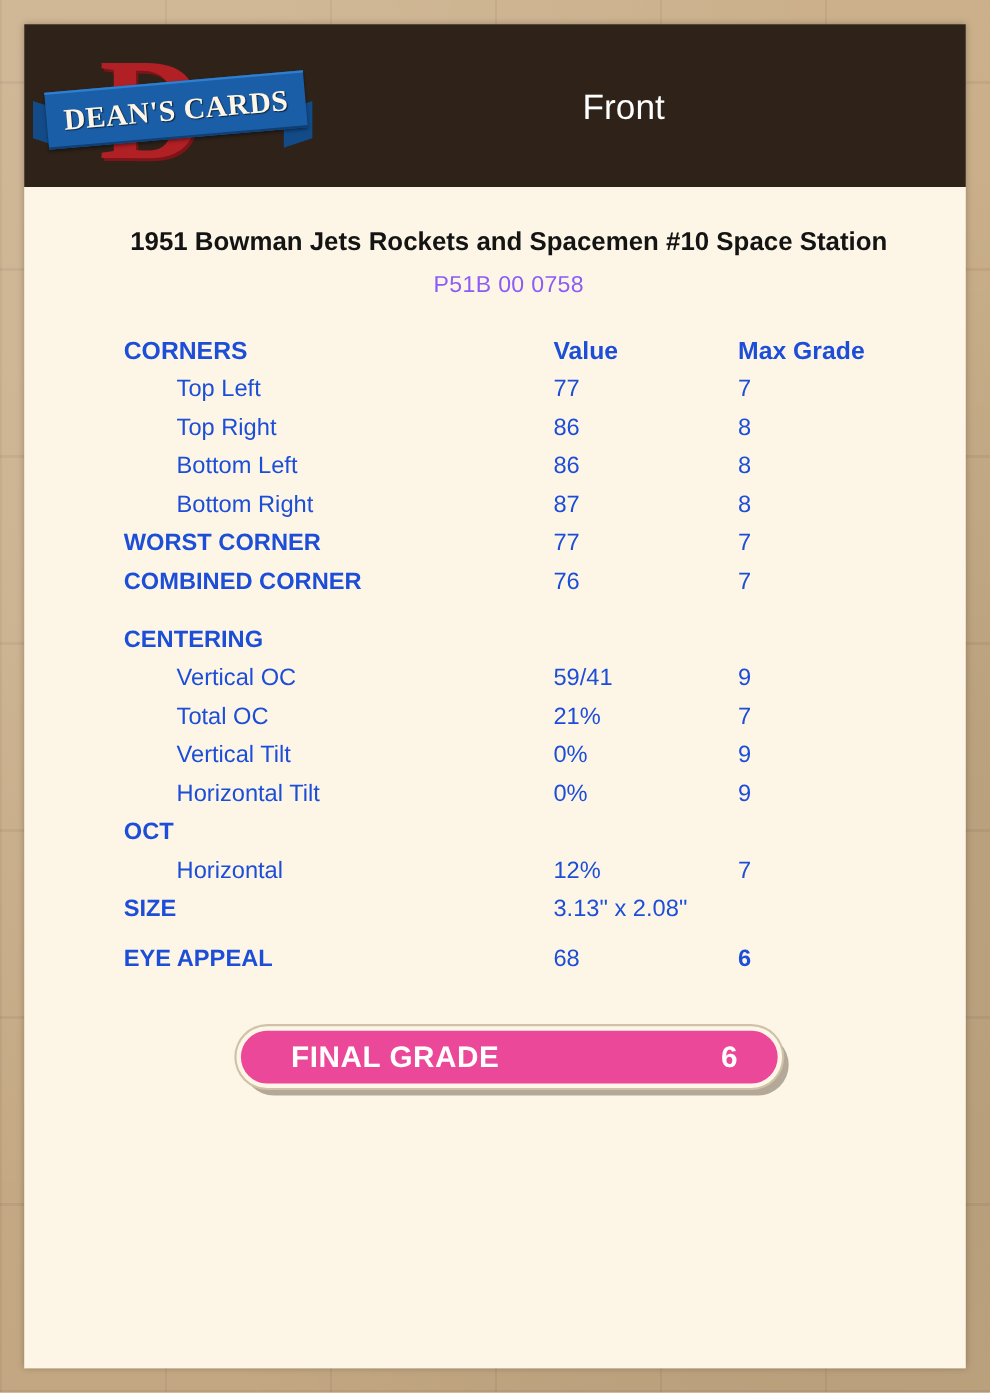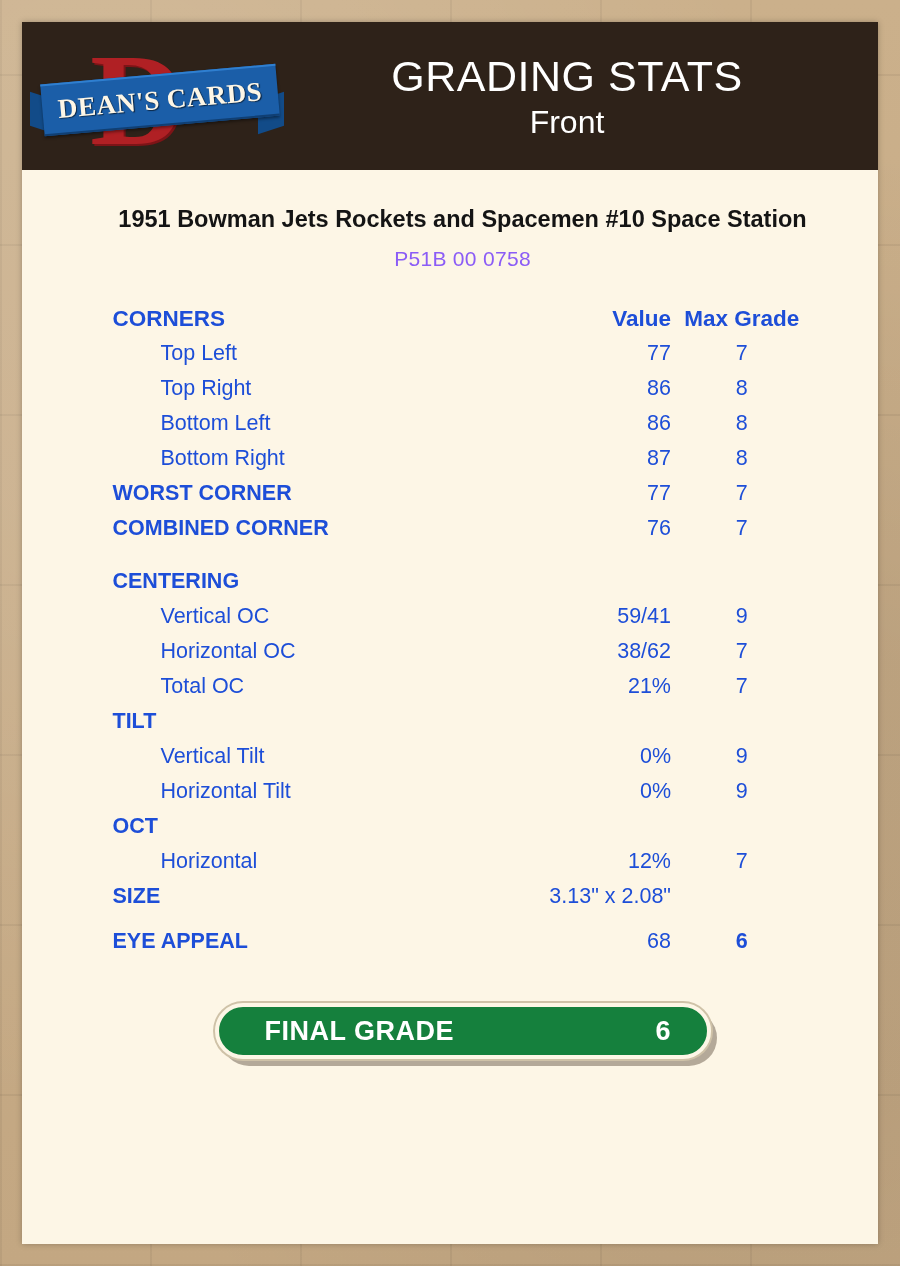--- a/index.html
+++ b/index.html
@@ -149,22 +149,22 @@
     border-collapse: collapse;
   }
   .stats td {
     font-size: 21.5px;
     color: #1d4ed8;
     padding: 0;
     height: 35px;
     vertical-align: middle;
   }
   .col-label { width: 370px; }
-  .col-value { width: 180px; text-align: right; }
-  .col-max   { width: 150px; text-align: center; margin-top: 14px; }
+  .col-value { width: 180px; text-align: left; }
+  .col-max   { width: 150px; text-align: left; margin-top: 14px; }
 
   .hdr td { font-weight: bold; font-size: 22.5px; }
   .section td.col-label { font-weight: bold; }
   .indent { padding-left: 48px !important; }
   .spacer td { height: 18px; }
   .small-spacer td { height: 10px; }
   .accent { color: #8f1418; font-weight: bold; }
 
   
   .final-wrap {
@@ -179,21 +179,21 @@
     width: 496px;
     height: 56px;
     background: rgba(90,75,60,0.45);
     border-radius: 28px;
     filter: blur(0.5px);
   }
   .final-bar {
     position: relative;
     height: 56px;
     border-radius: 28px;
-    background: #15803d;
+    background: #ec4899;
     border: 4px solid #fdf6e6;
     box-shadow: 0 0 0 2px #cfc2a8;
     display: flex;
     align-items: center;
     justify-content: space-between;
     padding: 0 36px 0 46px;
     box-sizing: border-box;
   }
   .final-label {
     color: #ffffff;
@@ -219,21 +219,20 @@
     <div class="logo">
       <div class="logo-d">D</div>
       <div class="logo-tail-left"></div>
       <div class="logo-tail-right"></div>
       <div class="logo-ribbon">
         <div class="logo-ribbon-text">DEAN'S CARDS</div>
       </div>
     </div>
 
     <div class="header-titles">
-      <div class="header-title">GRADING STATS</div>
       <div class="header-subtitle">Front</div>
     </div>
 
   </div>
 
   <div class="content">
 
     <div class="card-title">1951 Bowman Jets Rockets and Spacemen #10 Space Station</div>
     <div class="card-id">P51B 00 0758</div>
 
@@ -286,35 +285,25 @@
           <td class="col-label">CENTERING</td>
           <td class="col-value"></td>
           <td class="col-max"></td>
         </tr>
         <tr>
           <td class="col-label indent">Vertical OC</td>
           <td class="col-value">59/41</td>
           <td class="col-max">9</td>
         </tr>
         <tr>
-          <td class="col-label indent">Horizontal OC</td>
-          <td class="col-value">38/62</td>
-          <td class="col-max">7</td>
-        </tr>
-        <tr>
           <td class="col-label indent">Total OC</td>
           <td class="col-value">21%</td>
           <td class="col-max">7</td>
         </tr>
 
-        <tr class="section">
-          <td class="col-label">TILT</td>
-          <td class="col-value"></td>
-          <td class="col-max"></td>
-        </tr>
         <tr>
           <td class="col-label indent">Vertical Tilt</td>
           <td class="col-value">0%</td>
           <td class="col-max">9</td>
         </tr>
         <tr>
           <td class="col-label indent">Horizontal Tilt</td>
           <td class="col-value">0%</td>
           <td class="col-max">9</td>
         </tr>

